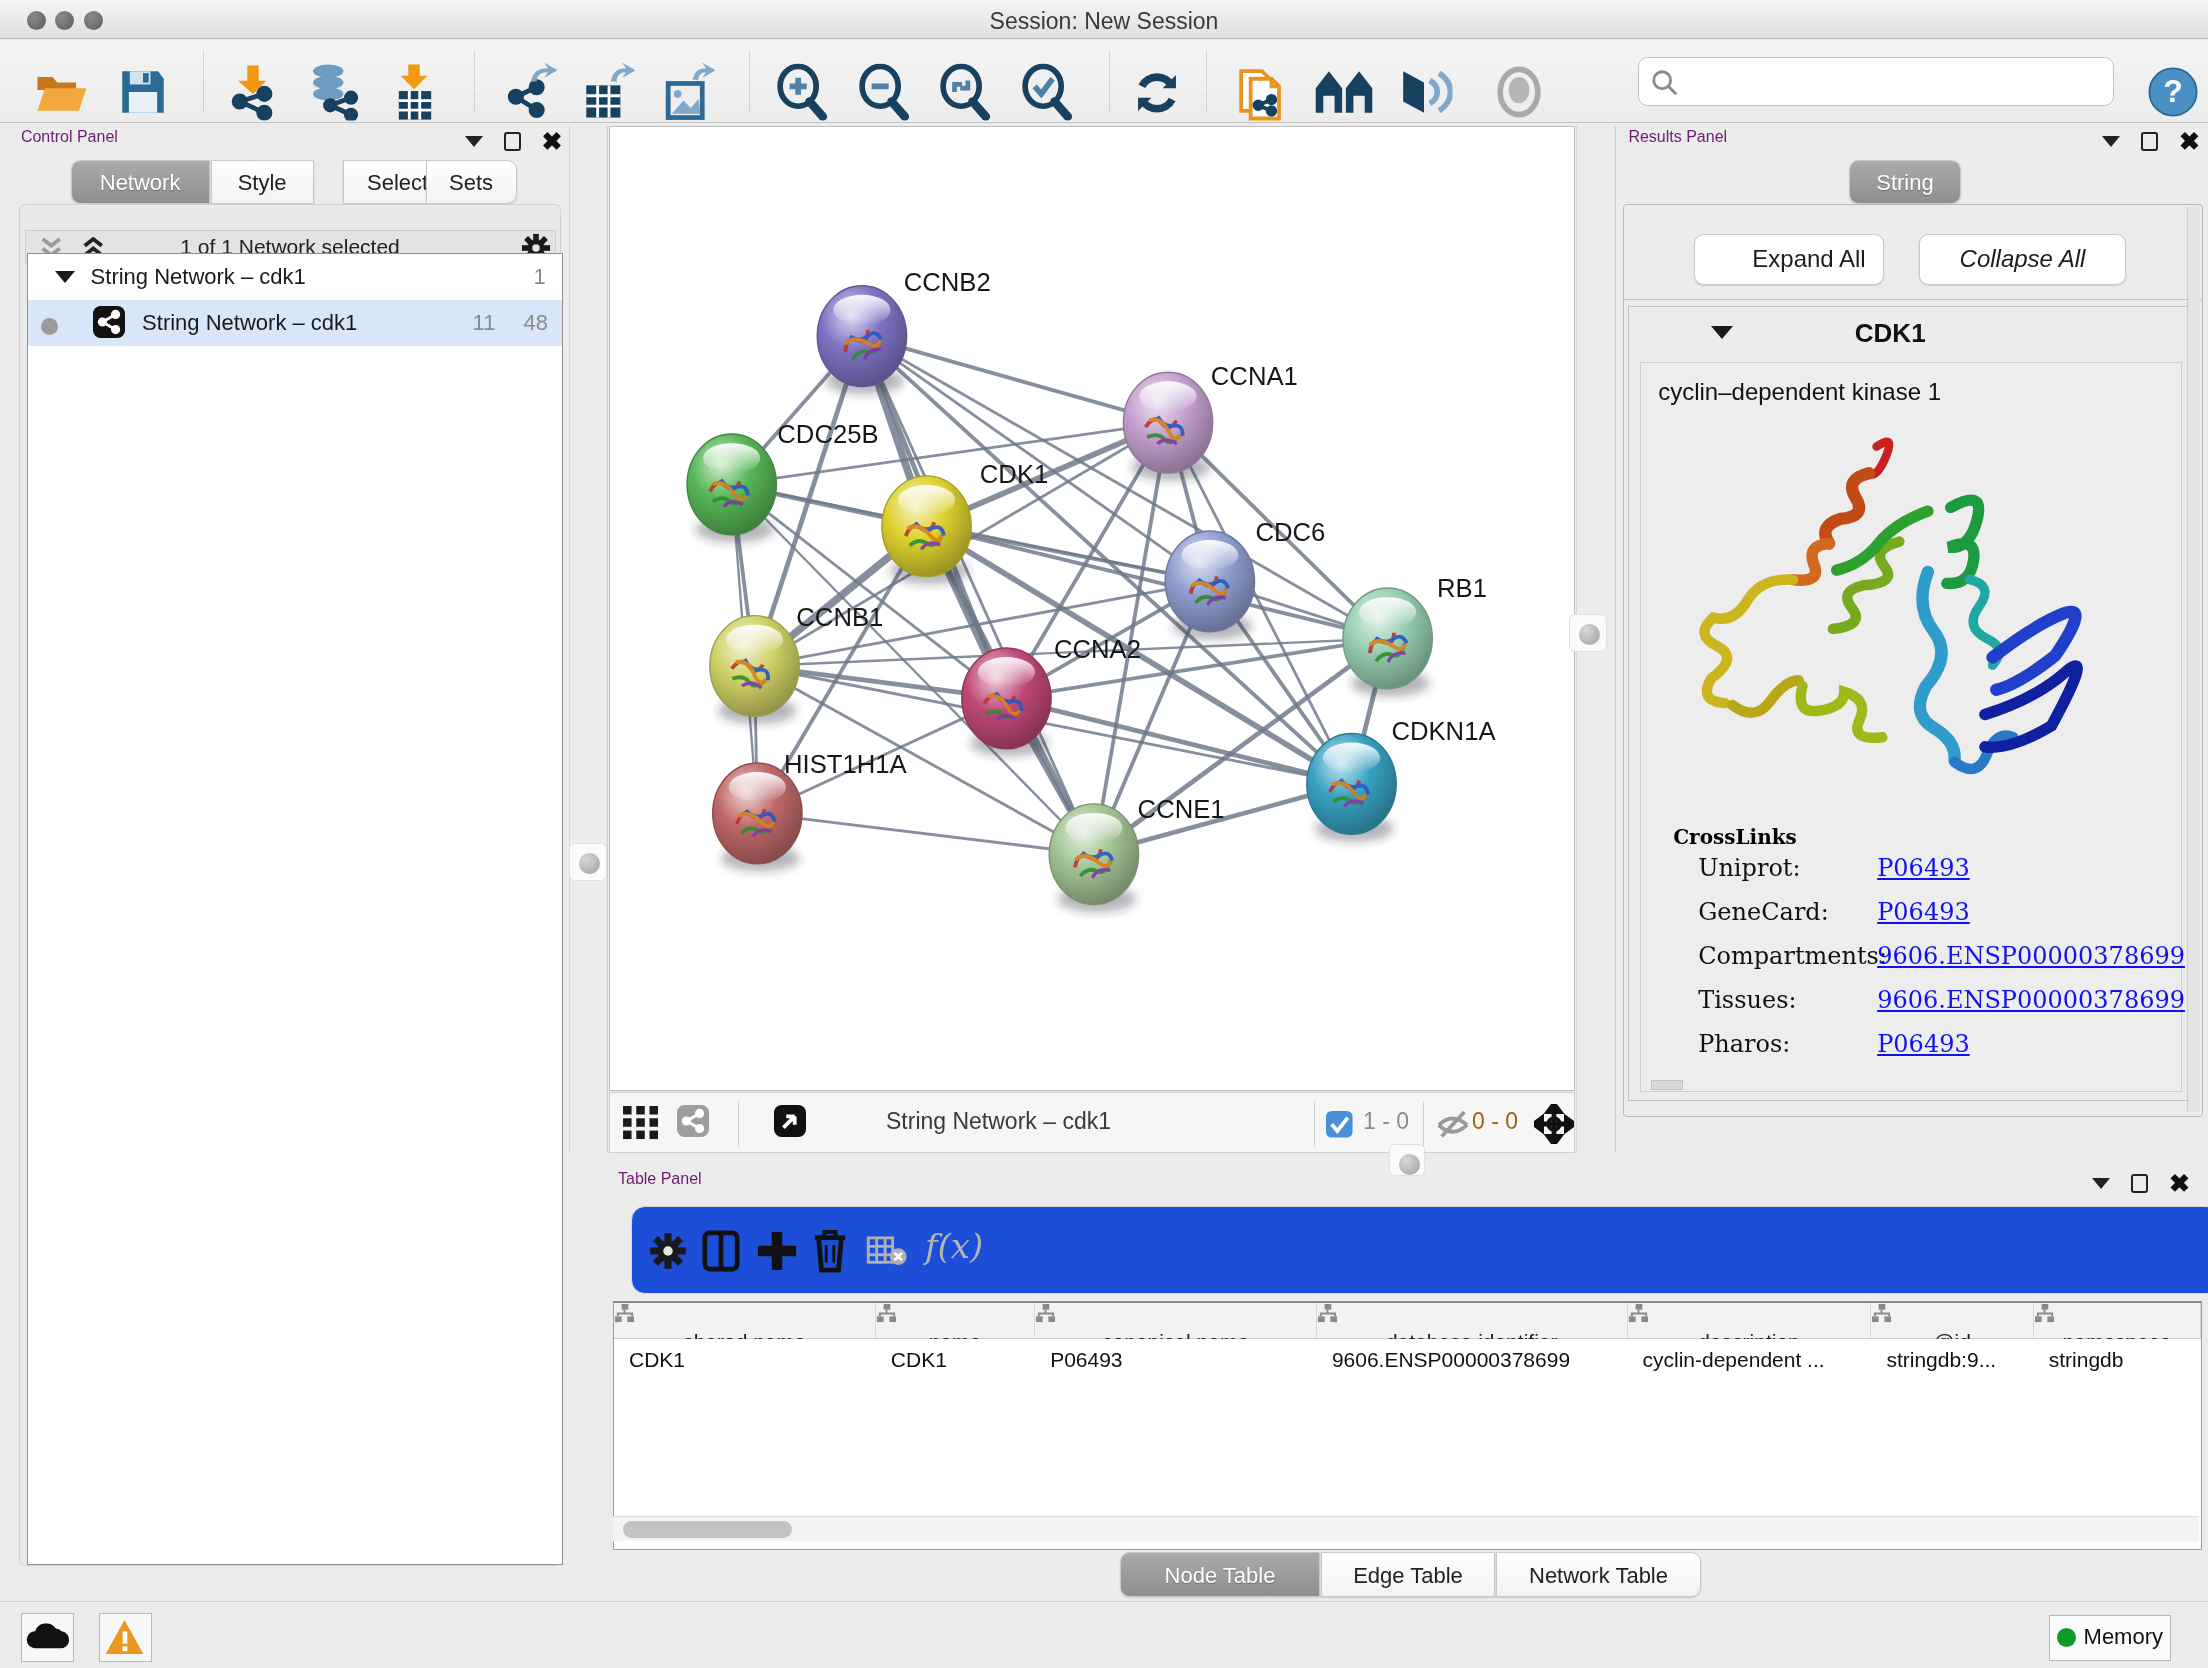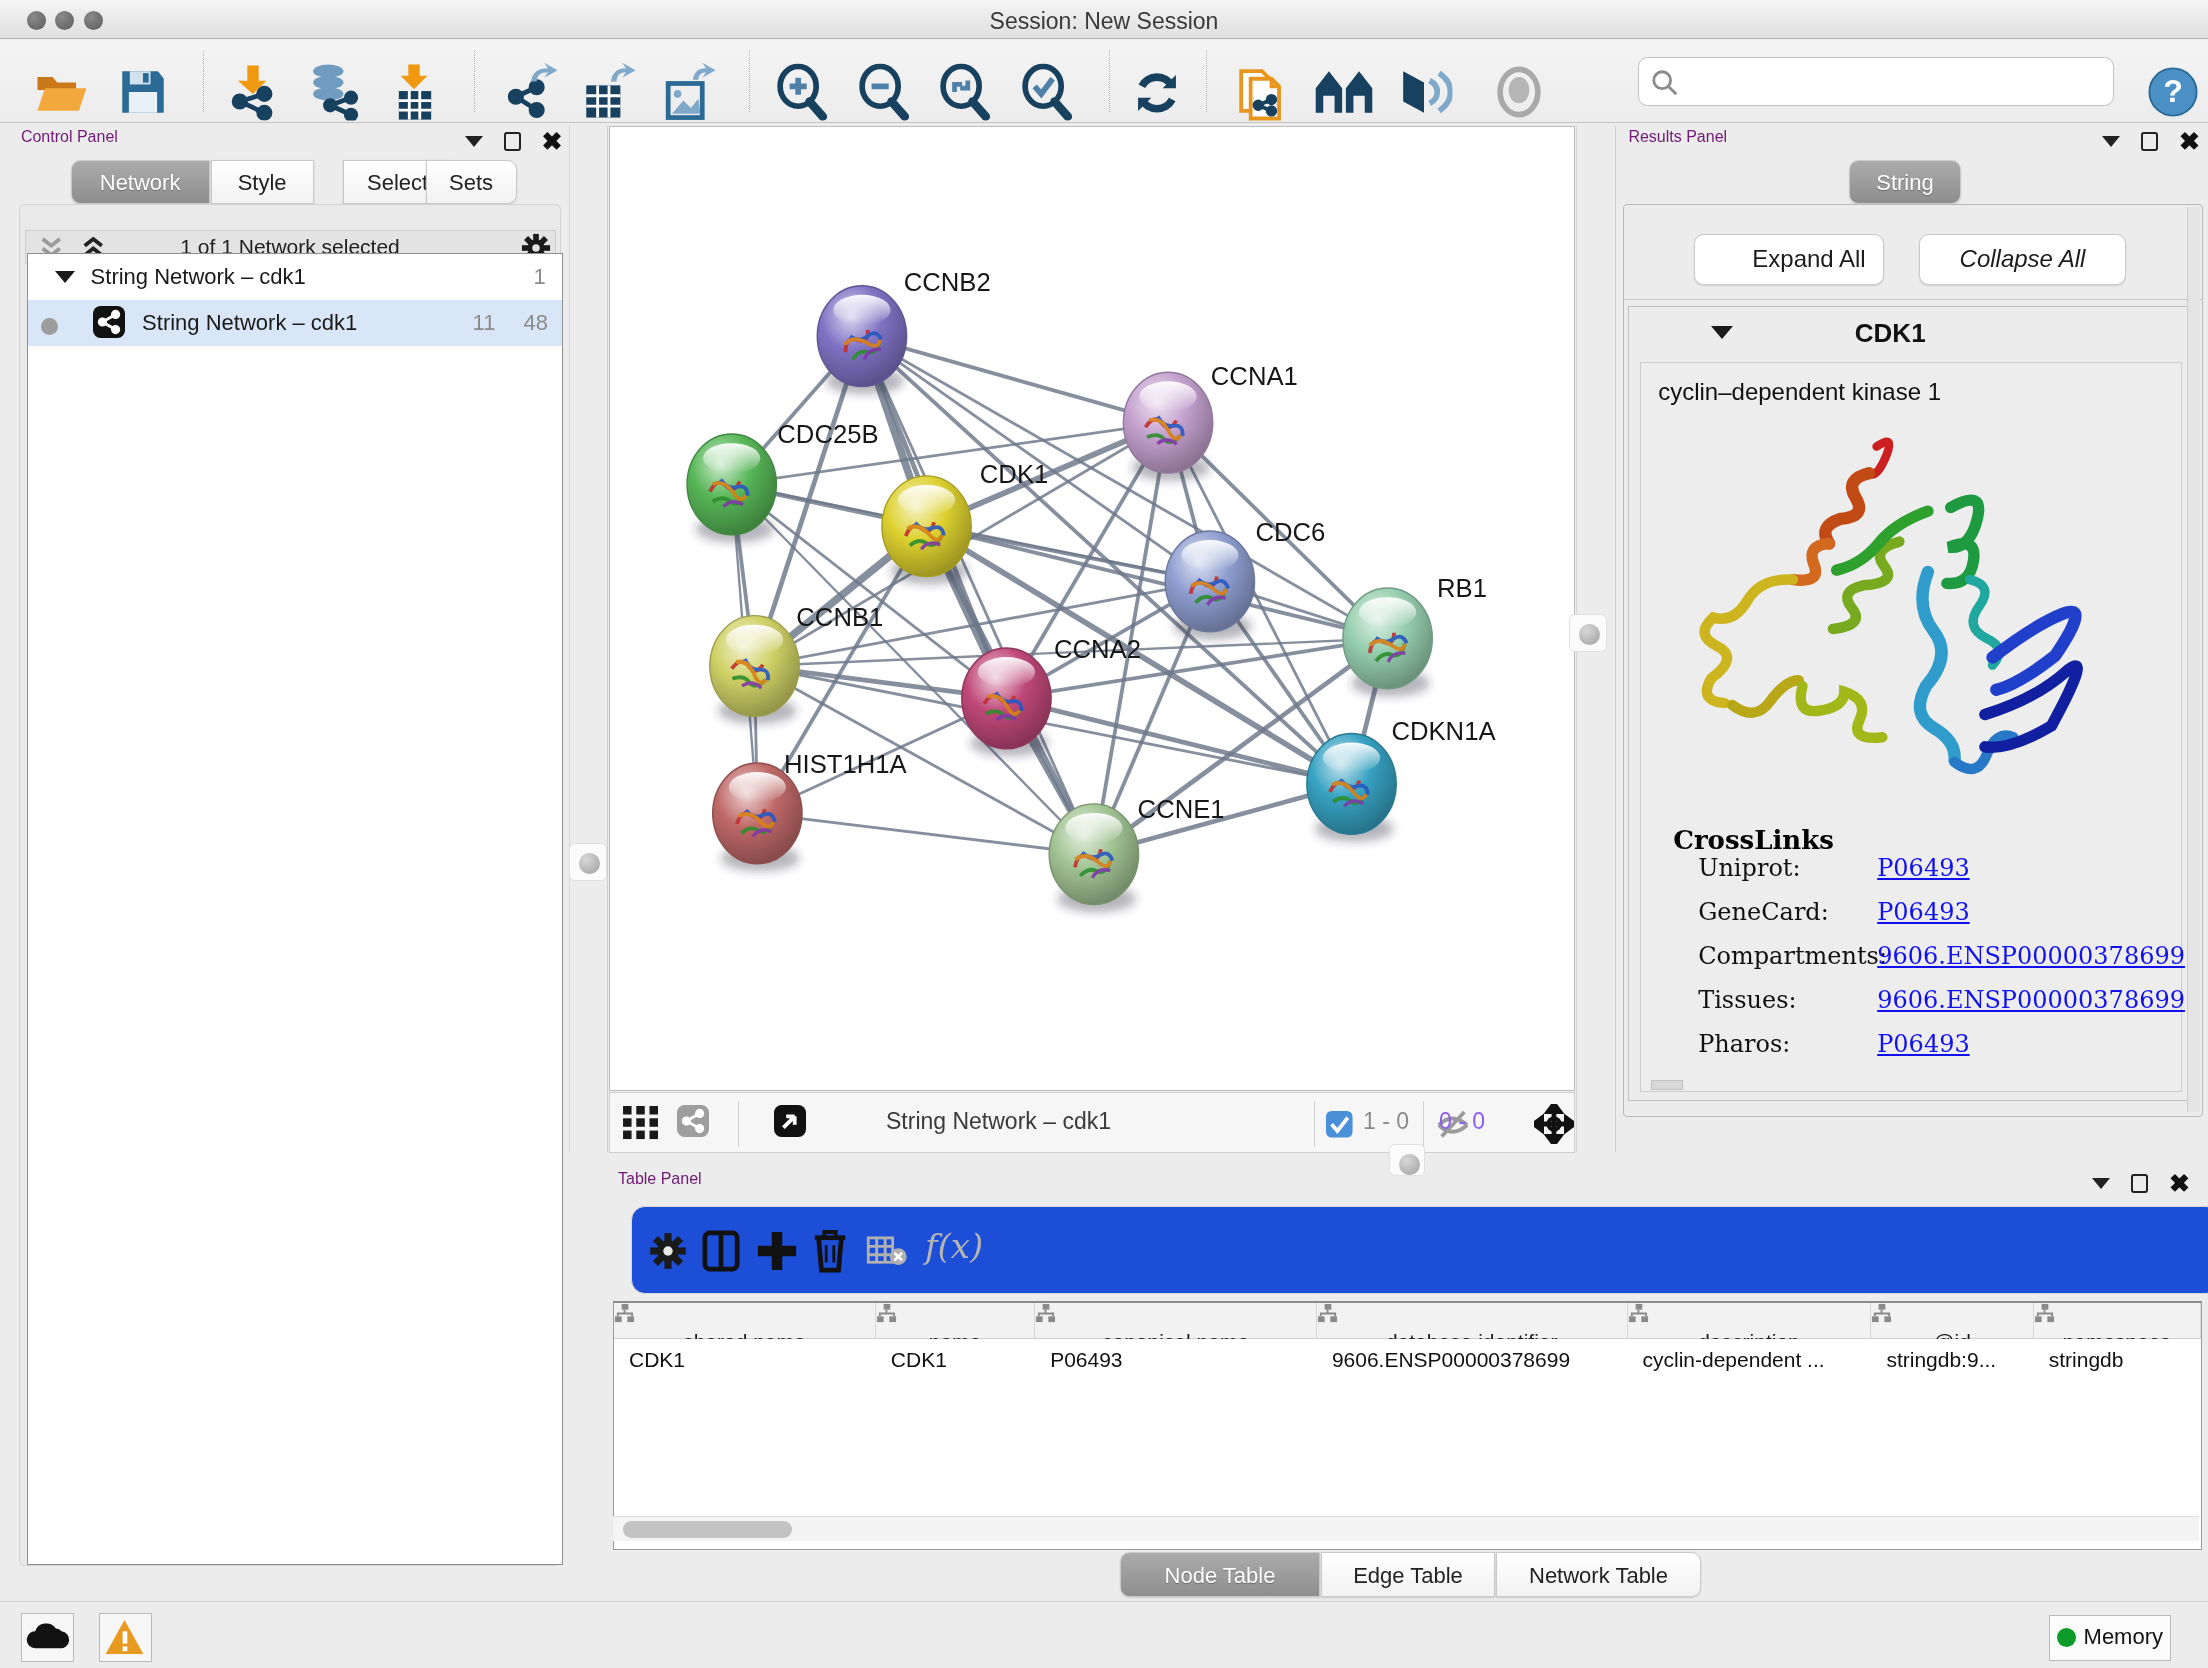--- a/index.html
+++ b/index.html
@@ -589,21 +589,21 @@
         <rect x="1" y="1" width="28" height="28" rx="6" fill="#4a90d9"></rect>
         <path d="M7 15 l6 7 L24 8" stroke="#fff" stroke-width="4" fill="none"></path>
       </svg>
     <span class="abs" style="left:753px;top:15px;color:#8a8a8a;">1 - 0</span>
     <div class="vt-sep" style="left:813px;"></div>
     <svg class="abs" style="left:826px;top:17px;" width="34" height="28.5" viewBox="0 0 36 30">
         <path d="M3 16 q14 -14 30 0" fill="none" stroke="#9a9a9a" stroke-width="4"></path>
         <path d="M3 16 q14 14 30 0" fill="none" stroke="#9a9a9a" stroke-width="4"></path>
         <path d="M6 28 L30 2" stroke="#9a9a9a" stroke-width="4"></path>
       </svg>
-    <span class="abs" style="left:829px;top:15px;color:#8b5cf6;">0 - 0</span>
+    <span class="abs" style="left:862px;top:15px;color:#a16207;">0 - 0</span>
     <svg class="abs" style="left:924px;top:10.5px;" width="40" height="40" viewBox="0 0 42 42">
         <g stroke="#111" stroke-width="5" fill="#111">
           <path d="M21 6 v30 M6 21 h30" fill="none"></path>
           <path d="M21 0 l6 8 h-12z"></path>
           <path d="M21 42 l6 -8 h-12z"></path>
           <path d="M0 21 l8 -6 v12z"></path>
           <path d="M42 21 l-8 -6 v12z"></path>
         </g>
         <circle cx="21" cy="21" r="6" fill="none" stroke="#111" stroke-width="4"></circle>
       </svg>
@@ -647,21 +647,21 @@
             <path d="M262 96 q-34 12 -52 34 t-44 28" stroke="#2ea02e" stroke-width="12"></path>
             <path d="M286 92 q36 -20 28 12 t-30 30 q30 -12 26 14 t-28 24" stroke="#1e9a40" stroke-width="12"></path>
             <path d="M306 168 q26 6 10 28 t8 34 q22 10 6 28" stroke="#20a8a0" stroke-width="10"></path>
             <path d="M262 160 q-14 36 6 62 t-8 58 q-16 30 8 44 t22 34" stroke="#309ccc" stroke-width="13"></path>
             <path d="M290 360 q24 18 34 -8 t28 -18" stroke="#2878c8" stroke-width="11"></path>
             <path d="M330 250 q44 -34 74 -46 t-8 44 q-38 30 -62 36" stroke="#2040cc" stroke-width="13"></path>
             <path d="M322 310 q52 -16 84 -44 t-14 56 q-44 26 -70 22" stroke="#1020a0" stroke-width="12"></path>
           </g>
         </svg>
 
-        <div class="serif abs" style="left:32px;top:462px;font-size:26px;font-weight:bold;color:#000;">CrossLinks</div>
+        <div class="serif abs" style="left:32px;top:462px;font-size:20px;font-weight:bold;color:#000;">CrossLinks</div>
         <div id="crosslinks" class="abs serif" style="left:0;top:491px;width:542px;">
             <div class="xl-row">
               <span class="xl-label">Uniprot:</span>
               <a class="xl-value">P06493</a>
             </div>
             <div class="xl-row">
               <span class="xl-label">GeneCard:</span>
               <a class="xl-value">P06493</a>
             </div>
             <div class="xl-row">

